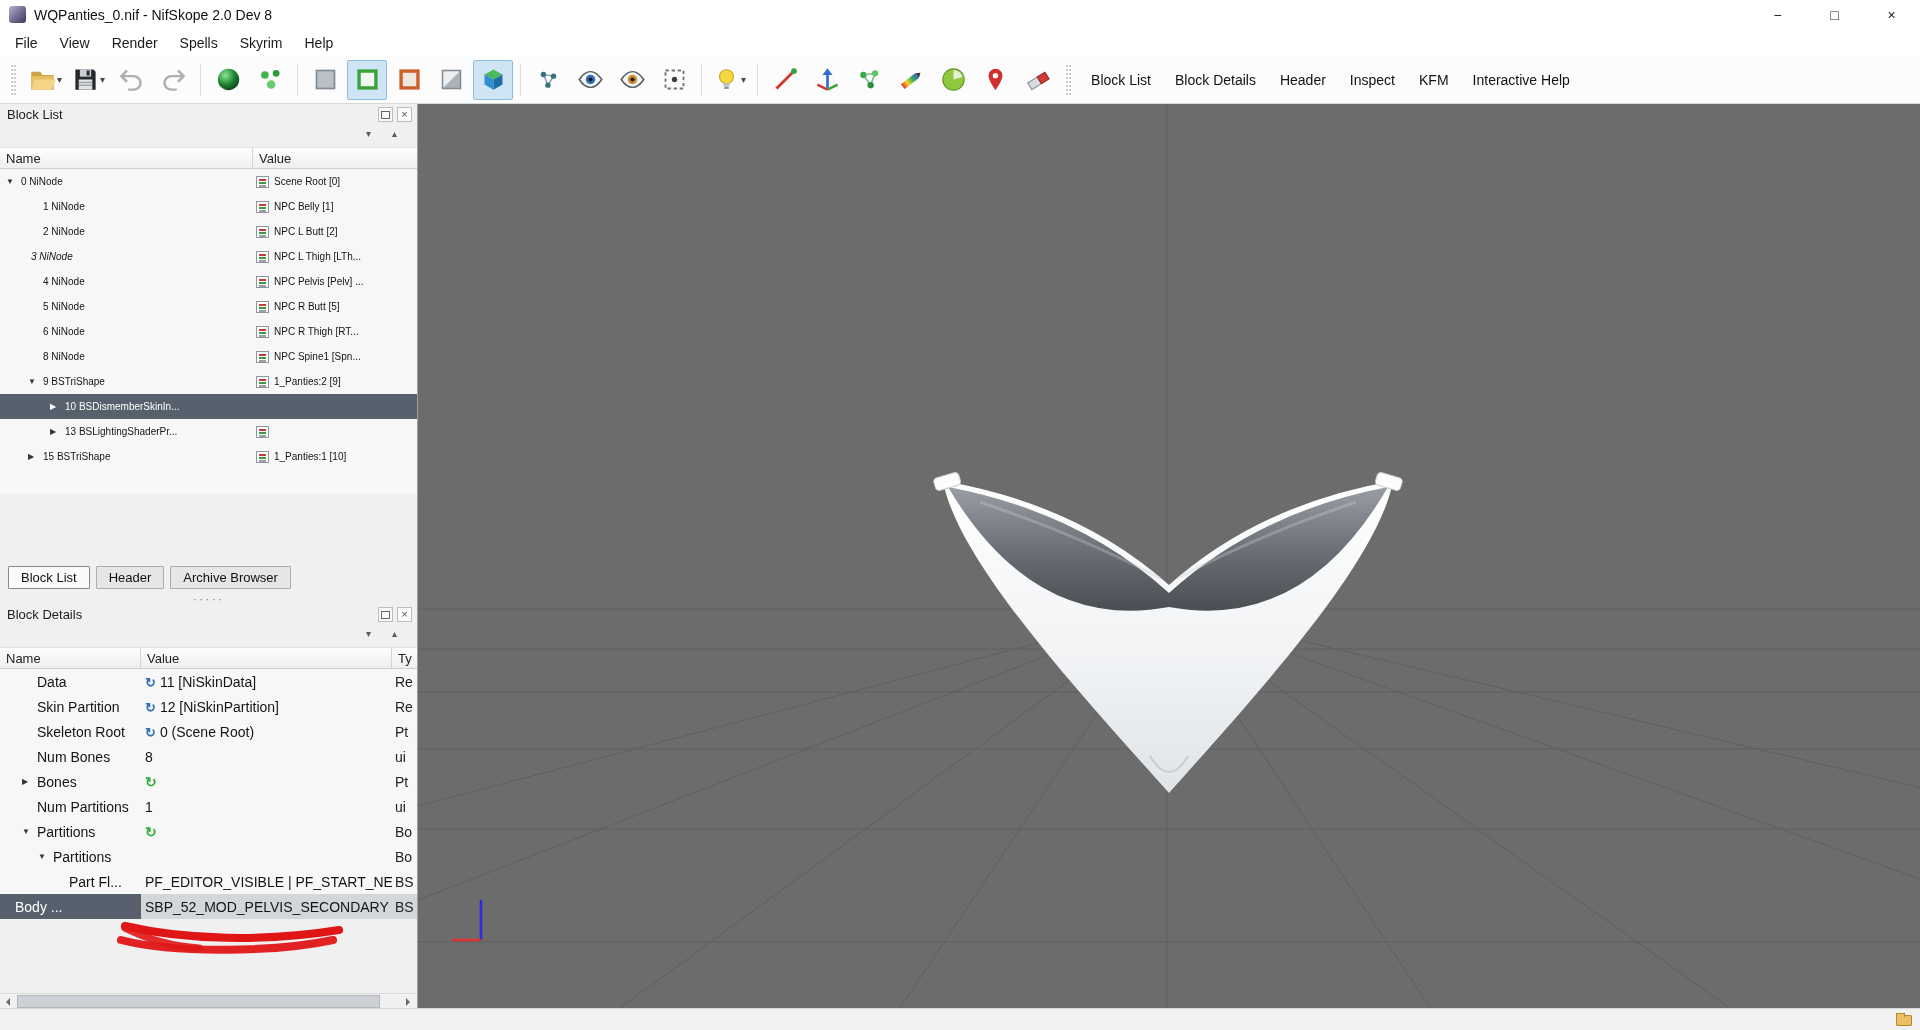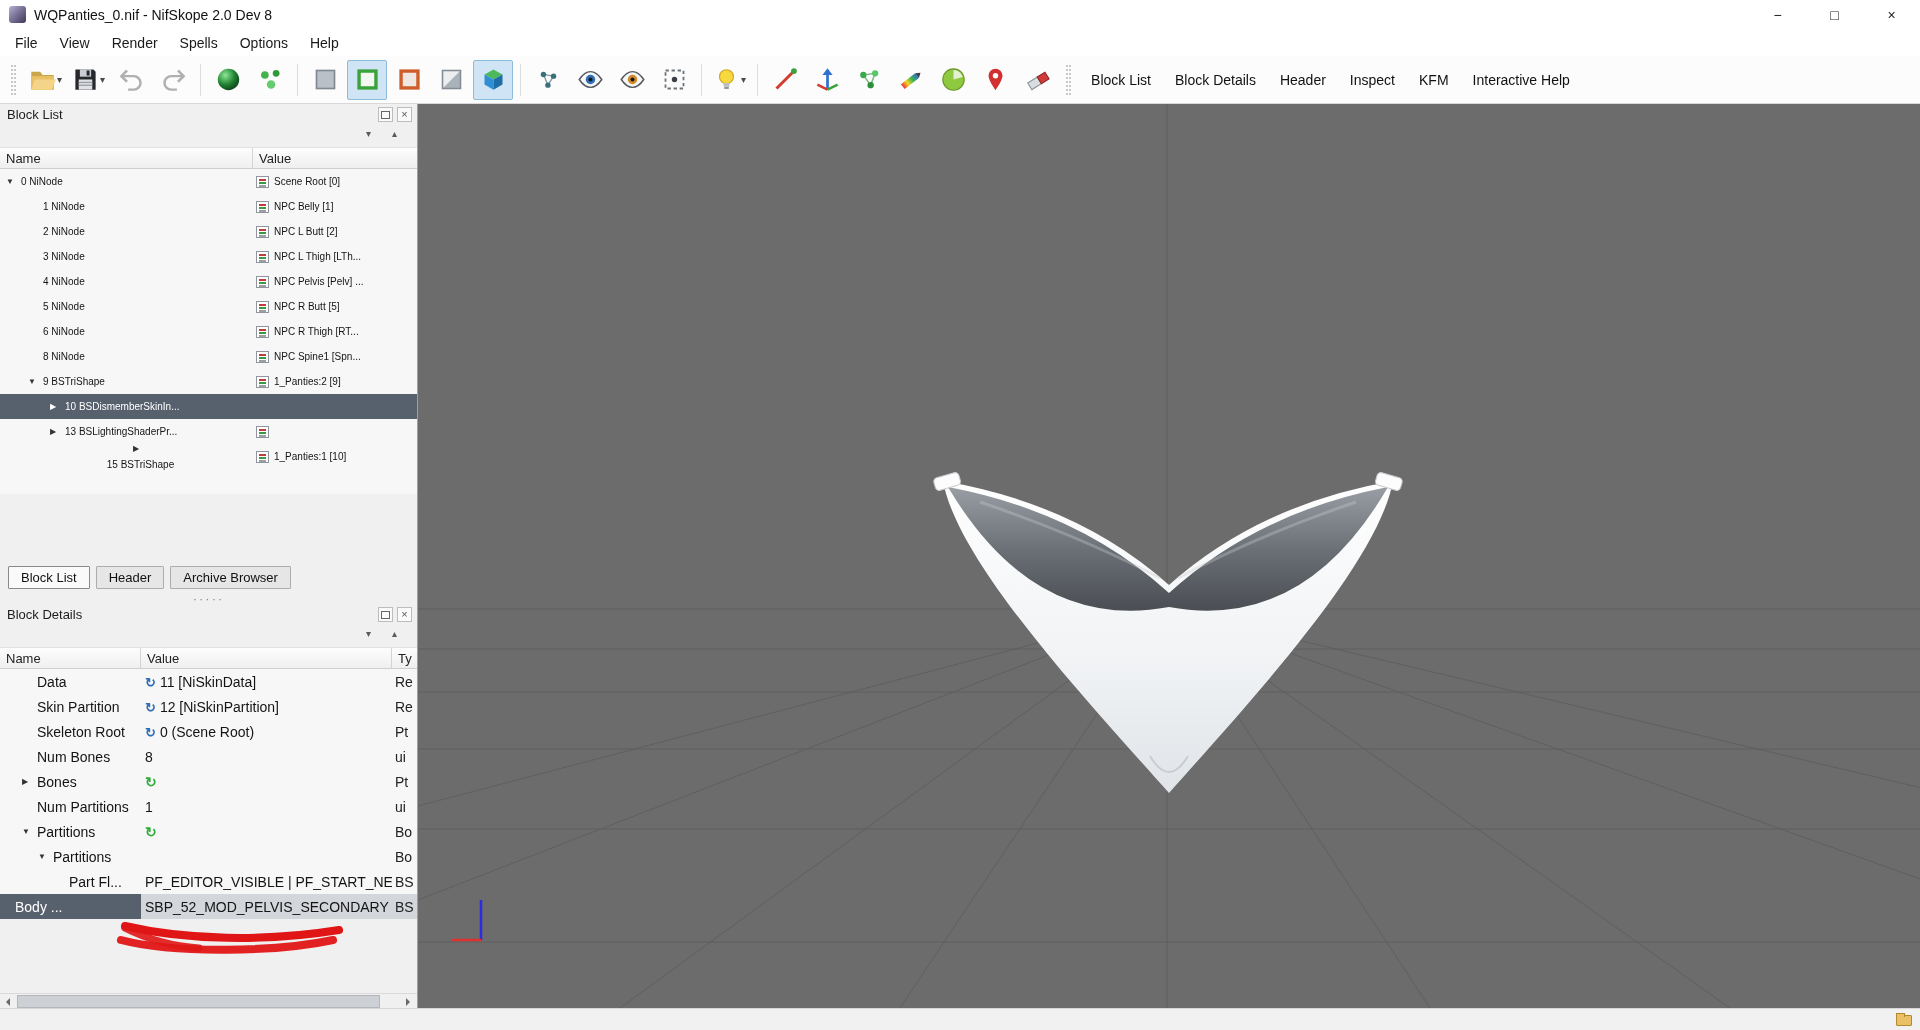--- a/index.html
+++ b/index.html
@@ -104,21 +104,21 @@
         <span>×</span>
       </button>
   </div>
 </div>
 
 <div class="menubar">
     <div class="menu-item">File</div>
     <div class="menu-item">View</div>
     <div class="menu-item">Render</div>
     <div class="menu-item">Spells</div>
-    <div class="menu-item">Options</div>
+    <div class="menu-item">Skyrim</div>
     <div class="menu-item">Help</div>
   </div>
 
 <div class="toolbar">
   <div class="tb-handle"></div>
   <span style="display:flex;align-items:center;gap:2px">
       <button class="tbtn">
         <span class="ic">
           <svg viewBox="0 0 24 24">
             <path d="M2 5h8l2 3h10v13H2z" fill="#caa54a"></path>
@@ -449,21 +449,21 @@
           <div class="tname" style="padding-left: 28px;">
             <span class="arr none"></span>
             <span class="lbl">2 NiNode</span>
           </div>
           <div class="tvalue">
             <span class="txticon"></span>
             <span class="lbl">NPC L Butt [2]</span>
           </div>
         </div>
         <div class="trow">
-          <div class="tname" style="padding-left: 28px;">
+          <div class="tname" style="padding-left: 16px; font-style: italic;">
             <span class="arr none"></span>
             <span class="lbl">3 NiNode</span>
           </div>
           <div class="tvalue">
             <span class="txticon"></span>
             <span class="lbl">NPC L Thigh [LTh...</span>
           </div>
         </div>
         <div class="trow">
           <div class="tname" style="padding-left: 28px;">
@@ -528,21 +528,21 @@
           <div class="tname" style="padding-left: 50px;">
             <span class="arr right"></span>
             <span class="lbl">13 BSLightingShaderPr...</span>
           </div>
           <div class="tvalue">
             <span class="txticon"></span>
             <span class="lbl"></span>
           </div>
         </div>
         <div class="trow">
-          <div class="tname" style="padding-left: 28px; flex-direction: column;">
+          <div class="tname" style="padding-left: 28px;">
             <span class="arr right"></span>
             <span class="lbl">15 BSTriShape</span>
           </div>
           <div class="tvalue">
             <span class="txticon"></span>
             <span class="lbl">1_Panties:1 [10]</span>
           </div>
         </div>
       </div>
 

